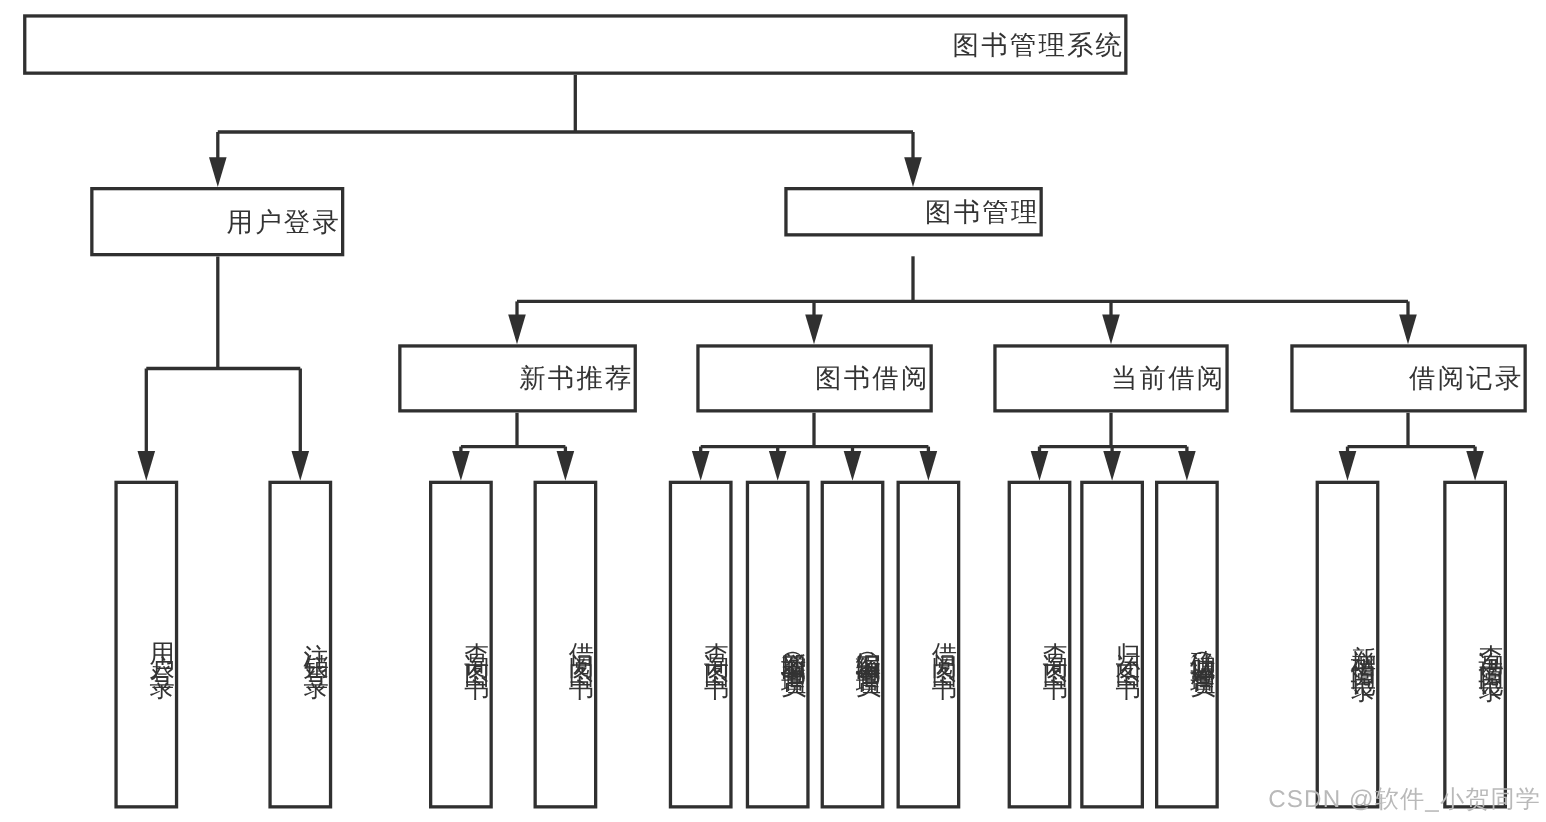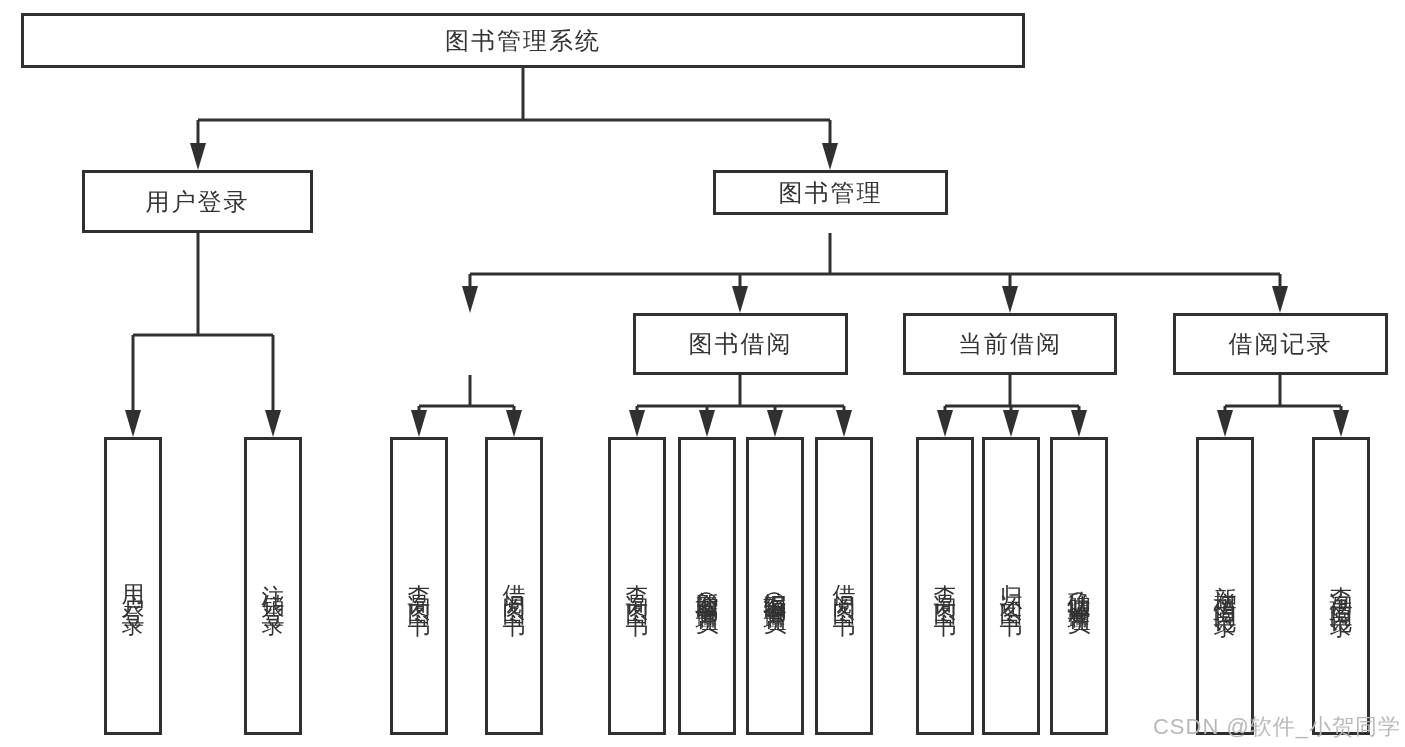--- a/index.html
+++ b/index.html
@@ -7,21 +7,21 @@
     position:relative;width:1405px;height:747px;overflow:hidden;
     background:var(--background,#ffffff);
     font-family:"Liberation Sans",sans-serif;
   }
   svg.wires{position:absolute;left:0;top:0;}
   .wire{stroke:var(--line,#303030);stroke-width:3;fill:none;}
   .ah{fill:var(--line,#303030);stroke:none;}
   .box{
     position:absolute;box-sizing:border-box;background:#ffffff;
     border:3px solid var(--line,#303030);
-    display:flex;align-items:center;justify-content:center;
+    display:flex;align-items:center;justify-content:flex-end;
   }
   .hlabel{font-size:24px;letter-spacing:2px;color:var(--text,#333333);white-space:nowrap;}
   .vlabel{
     writing-mode:vertical-rl;text-orientation:mixed;
     font-size:23px;color:var(--text,#333333);line-height:1;white-space:nowrap;
   }
   .sp4{letter-spacing:10px;}
   .sp6{letter-spacing:6px;}
   .sp9{letter-spacing:3px;}
   .watermark{
@@ -115,20 +115,23 @@
     <span class="hlabel">图书管理系统</span>
   </div>
 
   <div class="box" style="left:82px;top:170px;width:231px;height:63px">
     <span class="hlabel">用户登录</span>
   </div>
   <div class="box" style="left:713px;top:170px;width:235px;height:45px">
     <span class="hlabel">图书管理</span>
   </div>
 
+  <div class="box" style="left:362px;top:313px;width:217px;height:62px">
+    <span class="hlabel">新书推荐</span>
+  </div>
   <div class="box" style="left:633px;top:313px;width:215px;height:62px">
     <span class="hlabel">图书借阅</span>
   </div>
   <div class="box" style="left:1173px;top:313px;width:215px;height:62px">
     <span class="hlabel">借阅记录</span>
   </div>
   <div class="box" style="left:903px;top:313px;width:214px;height:62px">
     <span class="hlabel">当前借阅</span>
   </div>
 

